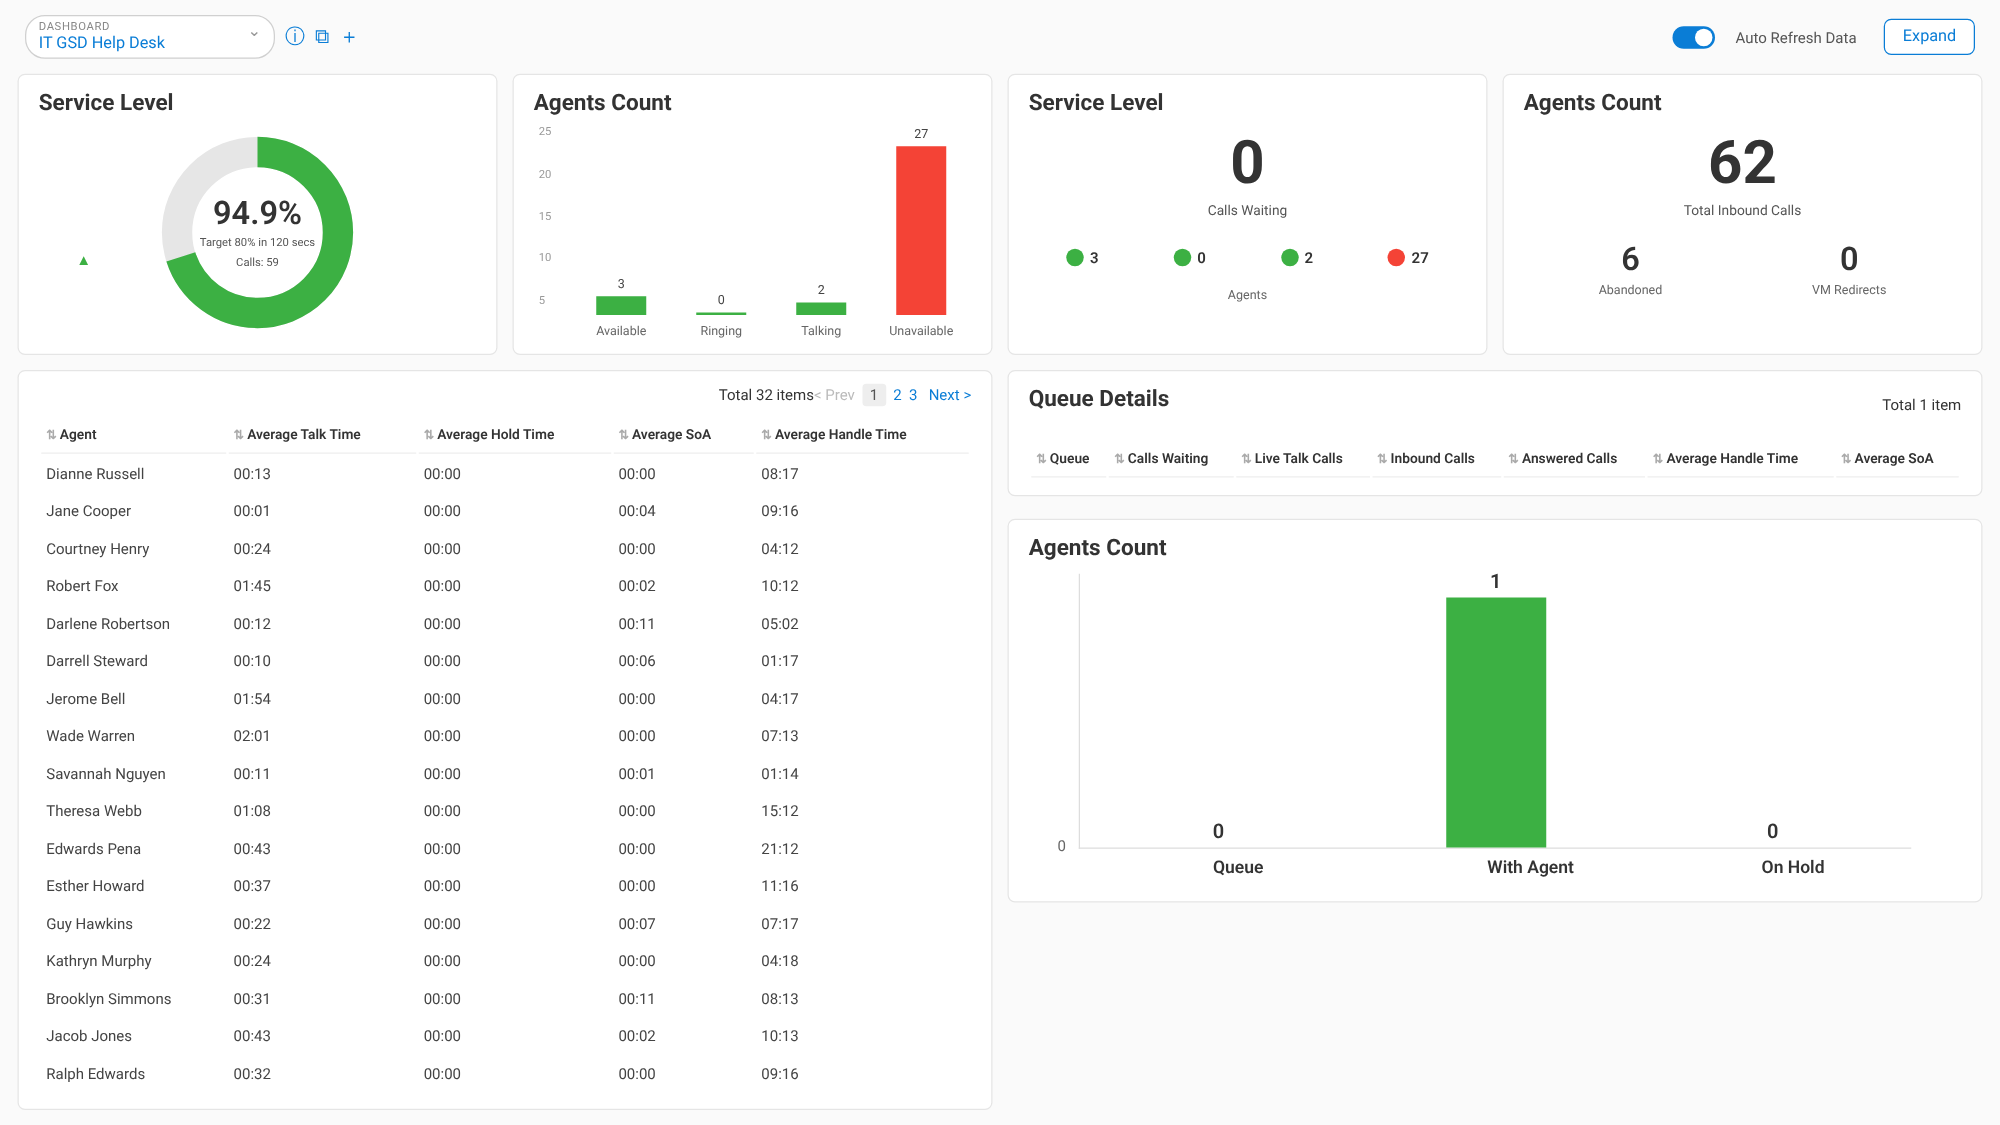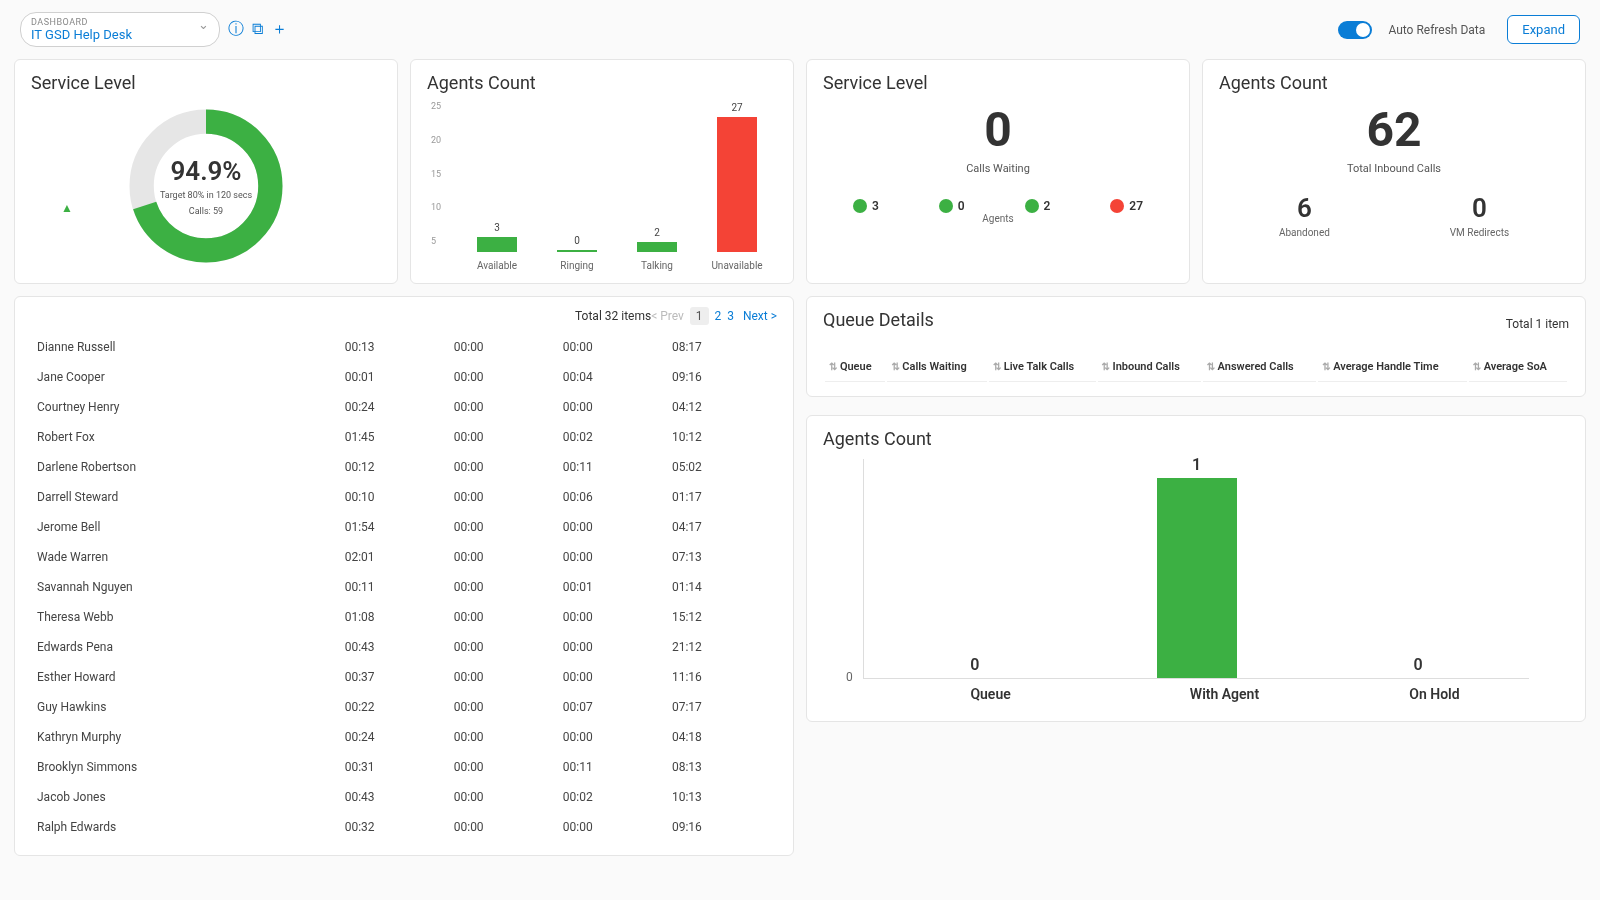--- a/index.html
+++ b/index.html
@@ -10,40 +10,40 @@
 .dash-select .name{color:#0a7dd6;font-size:13px}
 .chev{color:#999;float:right;margin-top:-10px}
 .top-icons{display:flex;gap:8px;color:#0a7dd6;font-size:16px}
 .spacer{flex:1}
 .toggle{width:34px;height:18px;background:#0a7dd6;border-radius:9px;position:relative}
 .toggle::after{content:"";width:14px;height:14px;background:#fff;border-radius:50%;position:absolute;top:2px;right:2px}
 .auto-label{font-size:12px;color:#555;margin-left:8px}
 .expand-btn{border:1px solid #0a7dd6;color:#0a7dd6;background:#fff;padding:6px 14px;border-radius:6px;margin-left:14px;font-size:13px}
 .grid{display:grid;grid-template-columns:1fr 1fr 1fr 1fr;gap:12px;padding:0 14px}
 .card{background:#fff;border:1px solid #e5e5e5;border-radius:6px;padding:12px 16px}
-.card h3{font-size:18px;font-weight:400;margin-bottom:8px}
+.card h3{font-size:18px;font-weight:700;margin-bottom:8px}
 .donut-wrap{display:flex;flex-direction:column;align-items:center;position:relative}
 .donut{width:170px;height:170px}
 .donut-center{position:absolute;top:55px;text-align:center}
 .donut-center .big{font-size:26px;font-weight:600}
 .donut-center .sub{font-size:9px;color:#555;margin-top:4px;line-height:1.3}
 .tri{position:absolute;left:30px;top:100px;color:#3cb043;font-size:12px}
 .bar-chart{position:relative;height:170px;display:flex;align-items:flex-end;padding-left:30px;padding-top:10px}
 .bar-col{flex:1;display:flex;flex-direction:column;align-items:center;gap:4px}
 .bar-lbl-top{font-size:10px;color:#444}
 .bar-rect{width:40px}
 .bar-lbl{font-size:10px;color:#666;margin-top:4px}
 .yaxis{position:absolute;left:4px;top:0;height:145px;display:flex;flex-direction:column;justify-content:space-between;font-size:9px;color:#999}
 .bignum{text-align:center}
 .bignum .val{font-size:48px;font-weight:700}
 .bignum .sub{font-size:11px;color:#555;margin-top:4px}
 .dots-row{display:flex;justify-content:space-around;margin-top:24px}
 .dot-item{display:flex;align-items:center;gap:5px;font-size:12px;font-weight:600}
 .dot{width:14px;height:14px;border-radius:50%}
-.agents-sub{text-align:center;font-size:10px;color:#666;}
+.agents-sub{text-align:center;font-size:10px;color:#666;margin-top:18px}
 .stats-row{display:flex;justify-content:space-around;margin-top:18px}
 .stat .v{font-size:26px;font-weight:600;text-align:center}
 .stat .l{font-size:10px;color:#666;text-align:center;margin-top:4px}
 .wide2{grid-column:span 2}
 .table{width:100%;font-size:12px}
 .table th{text-align:left;padding:8px 4px;font-size:11px;font-weight:600;color:#333;border-bottom:1px solid #eee}
 .table th::before{content:"⇅ ";color:#aaa;font-size:10px}
 .table td{padding:7px 4px;color:#444}
 .tbl-head{display:flex;justify-content:flex-end;align-items:center;font-size:12px;margin-bottom:8px}
 .pag{color:#0a7dd6}
@@ -183,20 +183,27 @@
         <span class="dis">&lt; Prev</span>&nbsp;
         <span class="cur">1</span>&nbsp;
         <span>2</span>&nbsp;
         <span>3</span>&nbsp;&nbsp;
         <span>Next &gt;</span>
       </span>
     </div>
     <table class="table" id="agent-tbl">
         <tbody>
           <tr>
+            <th>Agent</th>
+            <th>Average Talk Time</th>
+            <th class="sorted">Average Hold Time</th>
+            <th>Average SoA</th>
+            <th>Average Handle Time</th>
+          </tr>
+          <tr>
             <td>Dianne Russell</td>
             <td>00:13</td>
             <td>00:00</td>
             <td>00:00</td>
             <td>08:17</td>
           </tr>
           <tr>
             <td>Jane Cooper</td>
             <td>00:01</td>
             <td>00:00</td>

